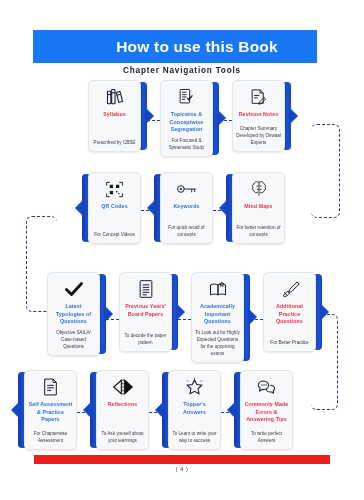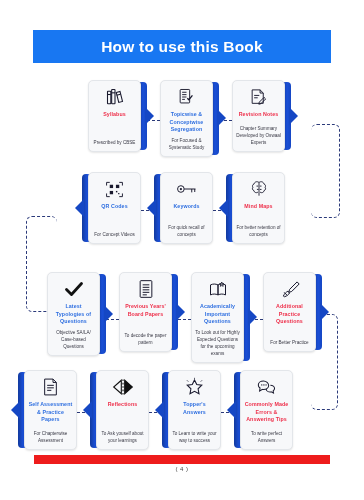--- a/index.html
+++ b/index.html
@@ -7,23 +7,23 @@
     width:364px;height:500px;
     background:#ffffff;
     font-family:"Liberation Sans", sans-serif;
     overflow:hidden;
     position:relative;
   }
   #page{position:absolute;inset:0;}
 
   
   .title-bar{
-    position:absolute;left:33px;top:30px;width:298px;height:33px;
+    position:absolute;left:33px;top:30px;width:240px;height:33px;
     background:#1877f2;
-    display:flex;align-items:center;justify-content:center;
+    display:flex;align-items:center;justify-content:center;padding-left:44px;
   }
   .title-bar .title{
     color:#ffffff;font-size:15.5px;font-weight:bold;letter-spacing:.2px;
   }
   .subtitle{
     position:absolute;left:0;right:0;top:66px;text-align:center;
     font-size:8.2px;font-weight:bold;color:#1a1a2e;letter-spacing:.8px;
   }
 
   
@@ -113,20 +113,21 @@
   }
 </style>
 </head>
 <body>
 
 <div id="page">
 
   <div class="title-bar">
     <span class="title">How to use this Book</span>
   </div>
+  <div class="subtitle">Chapter Navigation Tools</div>
 
   <div class="wrapconn" id="wrap-r1"></div>
   <div class="wrapconn" id="wrap-l1"></div>
   <div class="wrapconn" id="wrap-r2"></div>
 
   <div class="row" id="row1">
 
     <div class="card-wrap tab-right">
       <div class="card">
         <div class="icon">

